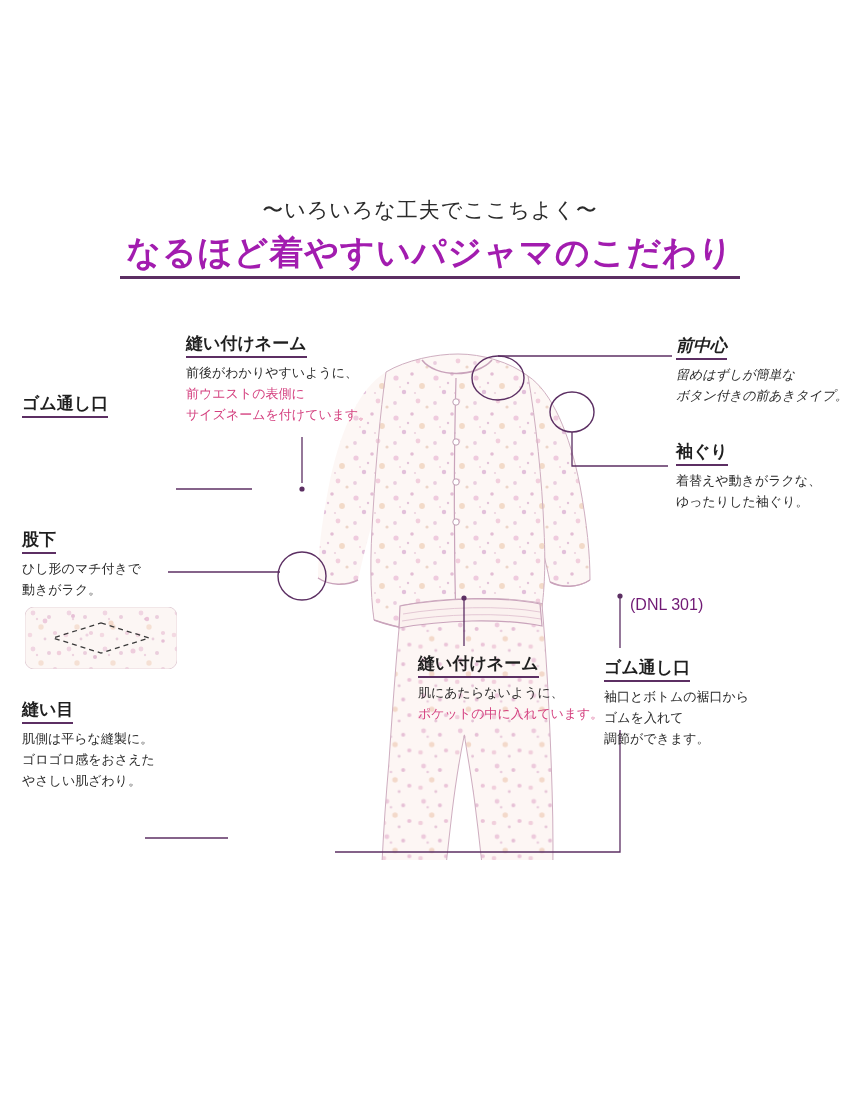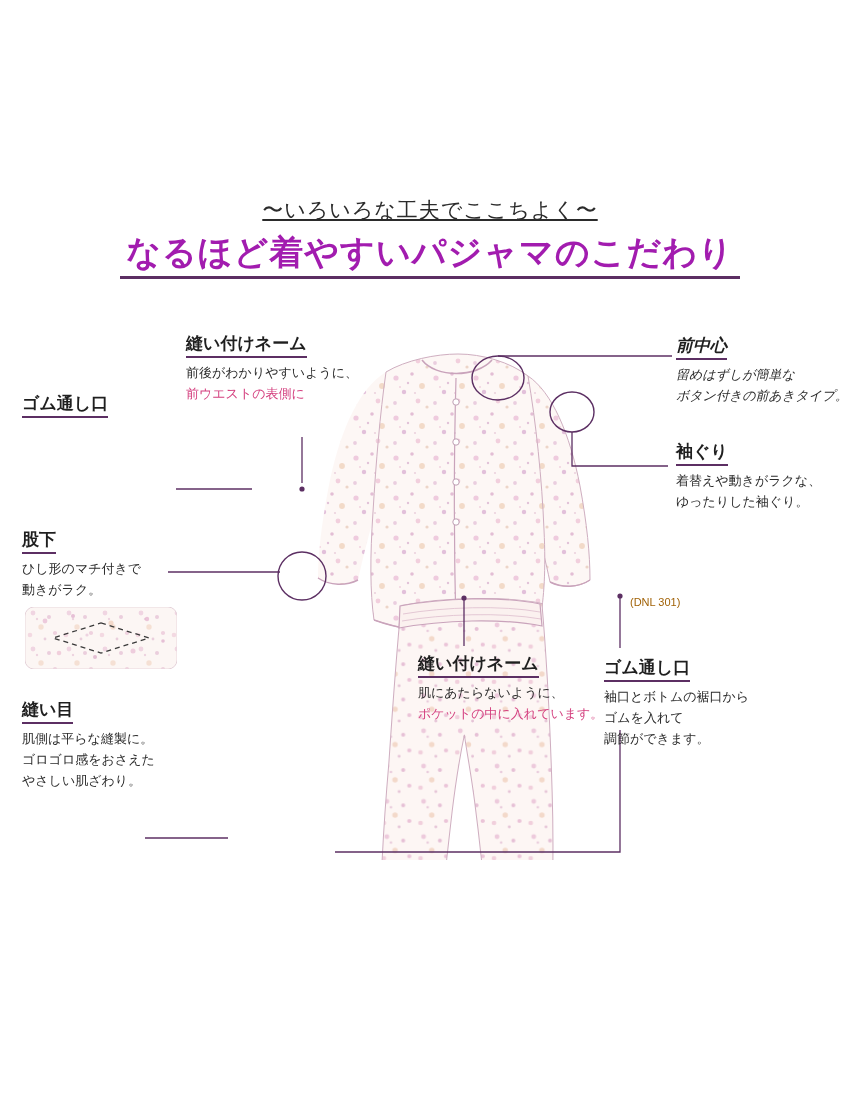--- a/index.html
+++ b/index.html
@@ -29,21 +29,20 @@
     left: 0;
     width: 860px;
     text-align: center;
   }
   .subtitle {
     font-size: 21px;
     letter-spacing: 1px;
     color: #2b2b2b;
     margin-bottom: 10px;
     font-weight: normal;
-    text-decoration: underline;
   }
   .title-wrap {
     display: inline-block;
     position: relative;
     padding: 0 6px 6px 6px;
   }
   .title {
     font-size: 34px;
     font-weight: bold;
     letter-spacing: 1px;
@@ -98,22 +97,22 @@
   .callout .body .hl {
     color: #d4407f;
   }
   .callout.right .ttl,
   .callout.right .body {
     text-align: left;
   }
 
   .code-label {
     position: absolute;
-    font-size: 11px;
-    color: #a16207;
+    font-size: 16px;
+    color: #701a75;
     white-space: nowrap;
   }
 
   
   .overlay {
     position: absolute;
     left: 0; top: 0;
     width: 860px;
     height: 1100px;
     pointer-events: none;
@@ -274,20 +273,21 @@
 
   <div class="callout" style="left:22px; top:392px;">
     <div class="ttl">ゴム通し口</div>
   </div>
 
   <div class="callout" style="left:186px; top:332px;">
     <div class="ttl">縫い付けネーム</div>
     <div class="body">
       <div>前後がわかりやすいように、</div>
       <div class="hl">前ウエストの表側に</div>
+      <div class="hl">サイズネームを付けています。</div>
     </div>
   </div>
 
   <div class="callout right" style="left:676px; top:334px;font-style:italic;">
     <div class="ttl">前中心</div>
     <div class="body">
       <div>留めはずしが簡単な</div>
       <div>ボタン付きの前あきタイプ。</div>
     </div>
   </div>

